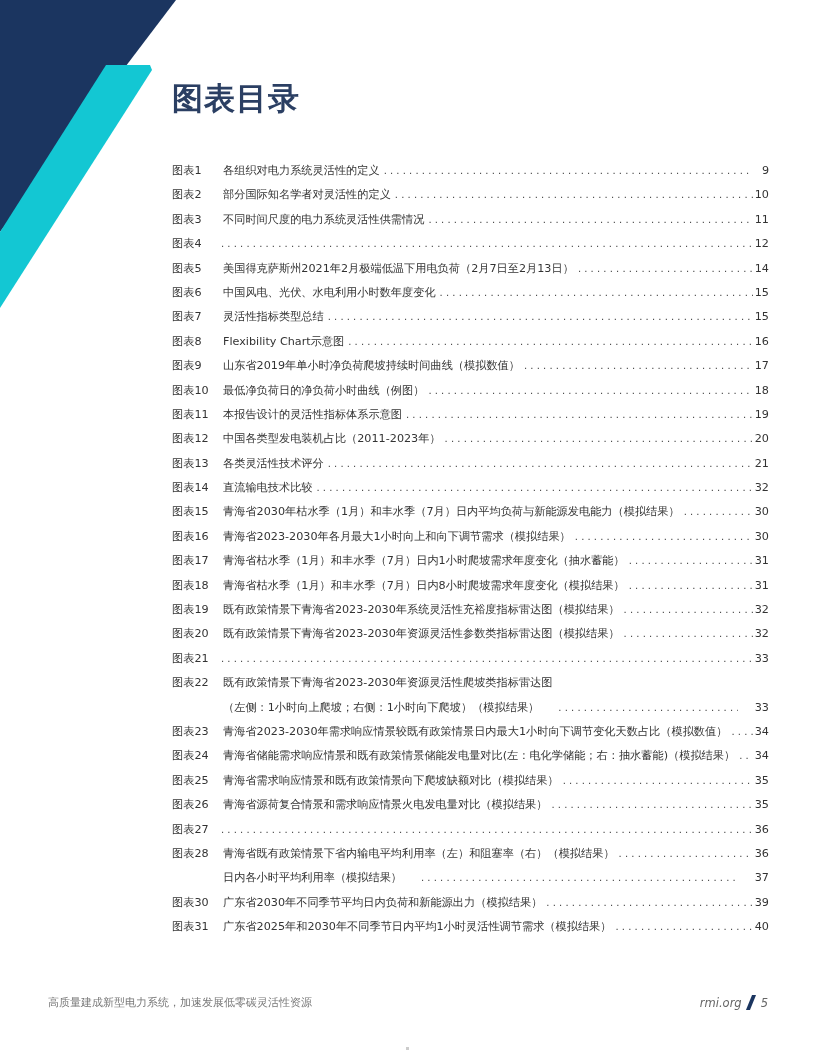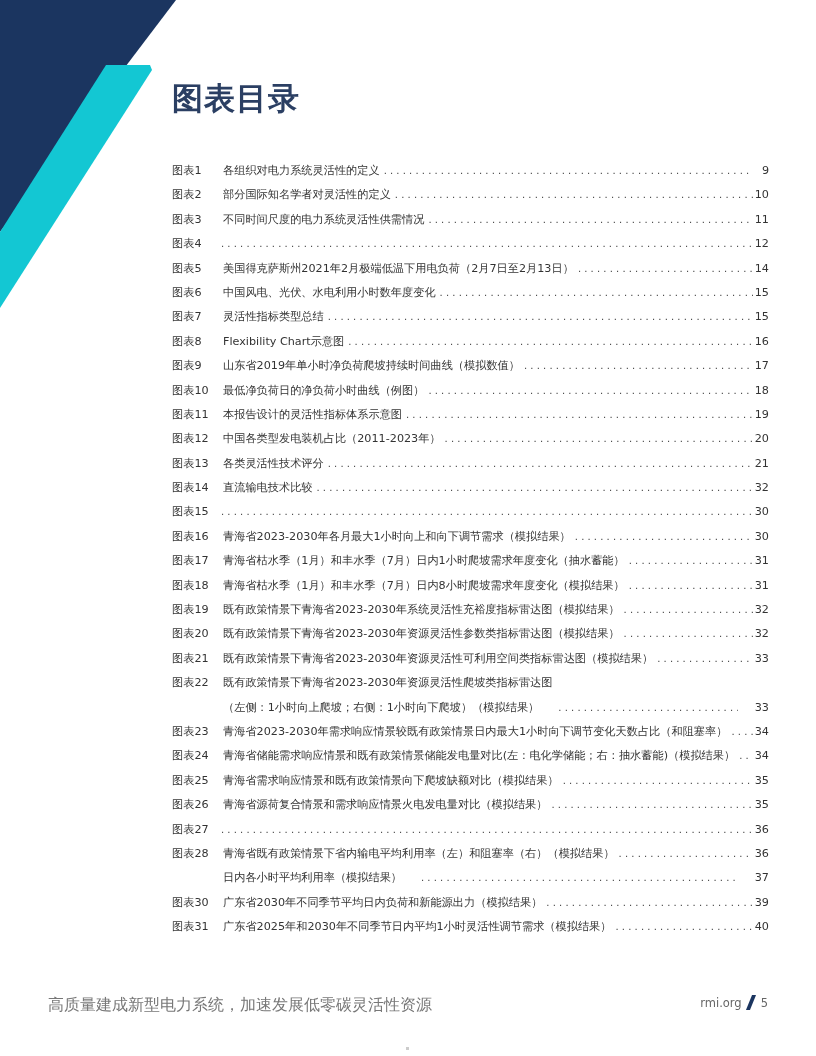--- a/index.html
+++ b/index.html
@@ -9,22 +9,22 @@
   .title { position:absolute; left:172px; top:76px; font-size:31px; font-weight:bold; color:#2b3f63;
            letter-spacing:1px; margin:0; line-height:44px; }
   .toc { position:absolute; left:172px; top:159px; width:597px; }
   .row { display:flex; align-items:baseline; height:24.4px; font-size:11.2px; line-height:24.4px; white-space:nowrap; }
   .num { width:45px; flex:0 0 45px; color:#333; }
   .label { flex:0 0 auto; color:#333;margin-left:6px; }
   .leader { flex:1 1 auto; overflow:hidden; color:#444; margin:0 2px 0 4px; letter-spacing:2.2px; font-size:10px; }
   .leader::before { content:". . . . . . . . . . . . . . . . . . . . . . . . . . . . . . . . . . . . . . . . . . . . . . . . . . . . . . . . . . . . . . . . . . . . . . . . . . . . . . . . . . . . . . . . . . . . . . . . . . . . . . . . . ."; letter-spacing:0; }
   .page { flex:0 0 auto; text-align:right; color:#333; min-width:14px; }
   .cont { padding-left:45px;gap:15px; }
-  .footer-left { position:absolute; left:48px; top:995px; font-size:16px; color:#777; }
-  .footer-right { position:absolute; right:48px; top:995px; font-size:11.5px; color:#666; display:flex; align-items:center; gap:4px; }
+  .footer-left { position:absolute; left:48px; top:995px; font-size:11px; color:#777; }
+  .footer-right { position:absolute; right:48px; top:995px; font-size:11.5px; color:#666; display:flex; align-items:center; gap:4px;font-style:italic; }
   .slash { display:inline-block; width:4px; height:15px; background:#1b3560; transform:skewX(-22deg); margin:0 4px 0 3px; }
   .dot { position:absolute; left:406px; top:1047px; width:3px; height:3px; background:#cccccc; }
 </style>
 </head>
 <body>
 
 <svg class="deco" viewBox="0 0 816 1056" xmlns="http://www.w3.org/2000/svg">
   <polygon points="0,0 176,0 0,232" fill="#1b3560"></polygon>
   <polygon points="106,65 150,65 152,70 0,308 0,232 " fill="#13c7d3"></polygon>
 </svg>
@@ -110,20 +110,21 @@
       <span class="page">21</span>
     </div>
     <div class="row">
       <span class="num">图表14</span>
       <span class="label">直流输电技术比较</span>
       <span class="leader"></span>
       <span class="page">32</span>
     </div>
     <div class="row">
       <span class="num">图表15</span>
+      <span class="label">青海省2030年枯水季（1月）和丰水季（7月）日内平均负荷与新能源发电能力（模拟结果）</span>
       <span class="leader"></span>
       <span class="page">30</span>
     </div>
     <div class="row">
       <span class="num">图表16</span>
       <span class="label">青海省2023-2030年各月最大1小时向上和向下调节需求（模拟结果）</span>
       <span class="leader"></span>
       <span class="page">30</span>
     </div>
     <div class="row">
@@ -145,36 +146,35 @@
       <span class="page">32</span>
     </div>
     <div class="row">
       <span class="num">图表20</span>
       <span class="label">既有政策情景下青海省2023-2030年资源灵活性参数类指标雷达图（模拟结果）</span>
       <span class="leader"></span>
       <span class="page">32</span>
     </div>
     <div class="row">
       <span class="num">图表21</span>
-      <span class="label">既有政策情景下青海省2023-2030年资源灵活性可利用空间类指标雷达图（模拟结果）</span>
       <span class="leader"></span>
       <span class="page">33</span>
     </div>
     <div class="row">
       <span class="num">图表22</span>
       <span class="label">既有政策情景下青海省2023-2030年资源灵活性爬坡类指标雷达图</span>
     </div>
     <div class="row cont">
       <span class="label">（左侧：1小时向上爬坡；右侧：1小时向下爬坡）（模拟结果）</span>
       <span class="leader"></span>
       <span class="page">33</span>
     </div>
     <div class="row">
       <span class="num">图表23</span>
-      <span class="label">青海省2023-2030年需求响应情景较既有政策情景日内最大1小时向下调节变化天数占比（和阻塞率）</span>
+      <span class="label">青海省2023-2030年需求响应情景较既有政策情景日内最大1小时向下调节变化天数占比（模拟数值）</span>
       <span class="leader"></span>
       <span class="page">34</span>
     </div>
     <div class="row">
       <span class="num">图表24</span>
       <span class="label">青海省储能需求响应情景和既有政策情景储能发电量对比(左：电化学储能；右：抽水蓄能)（模拟结果）</span>
       <span class="leader"></span>
       <span class="page">34</span>
     </div>
     <div class="row">

